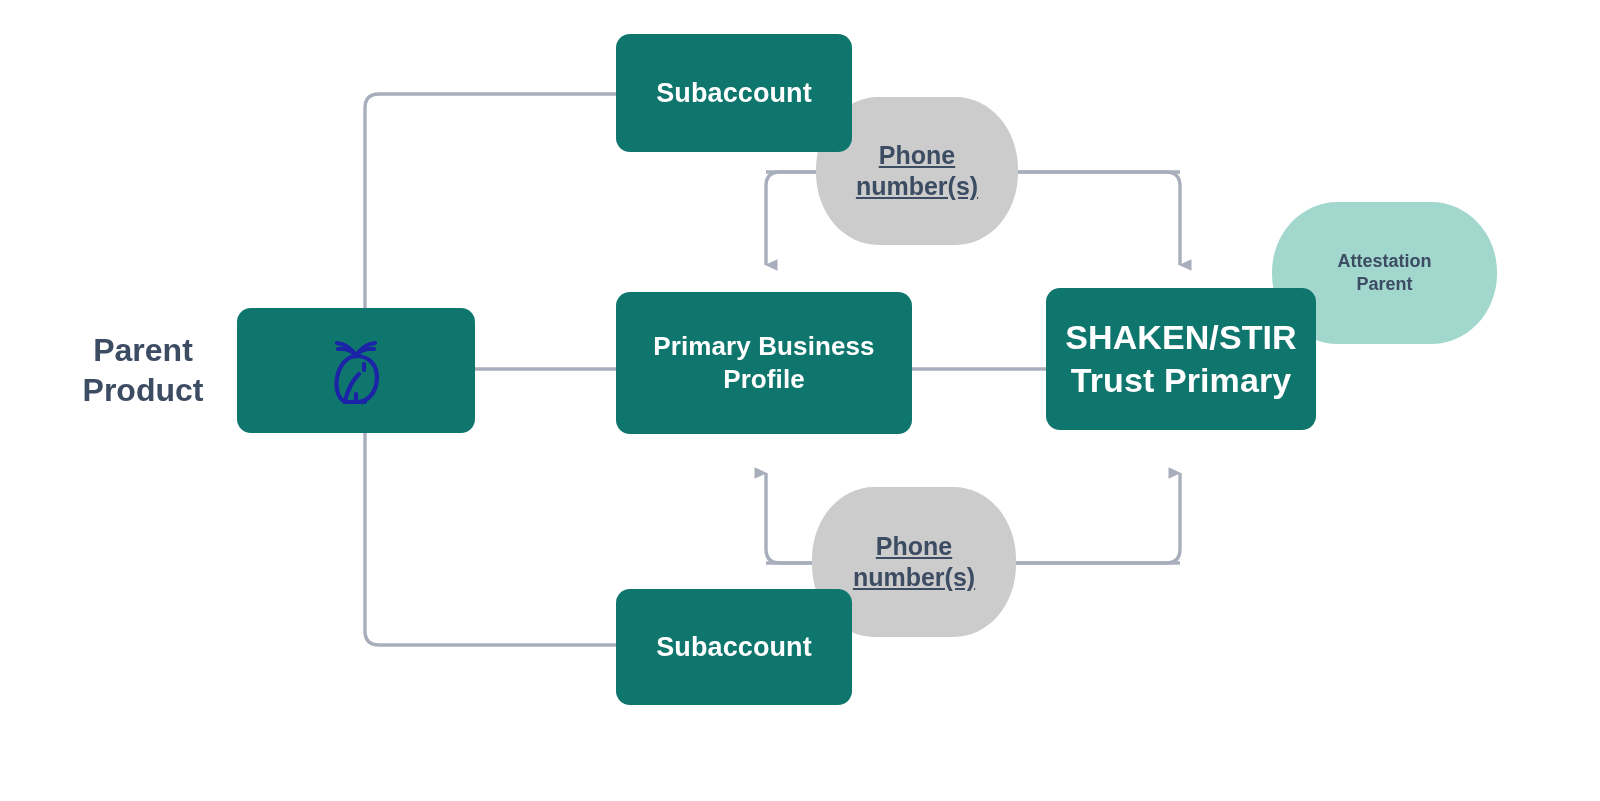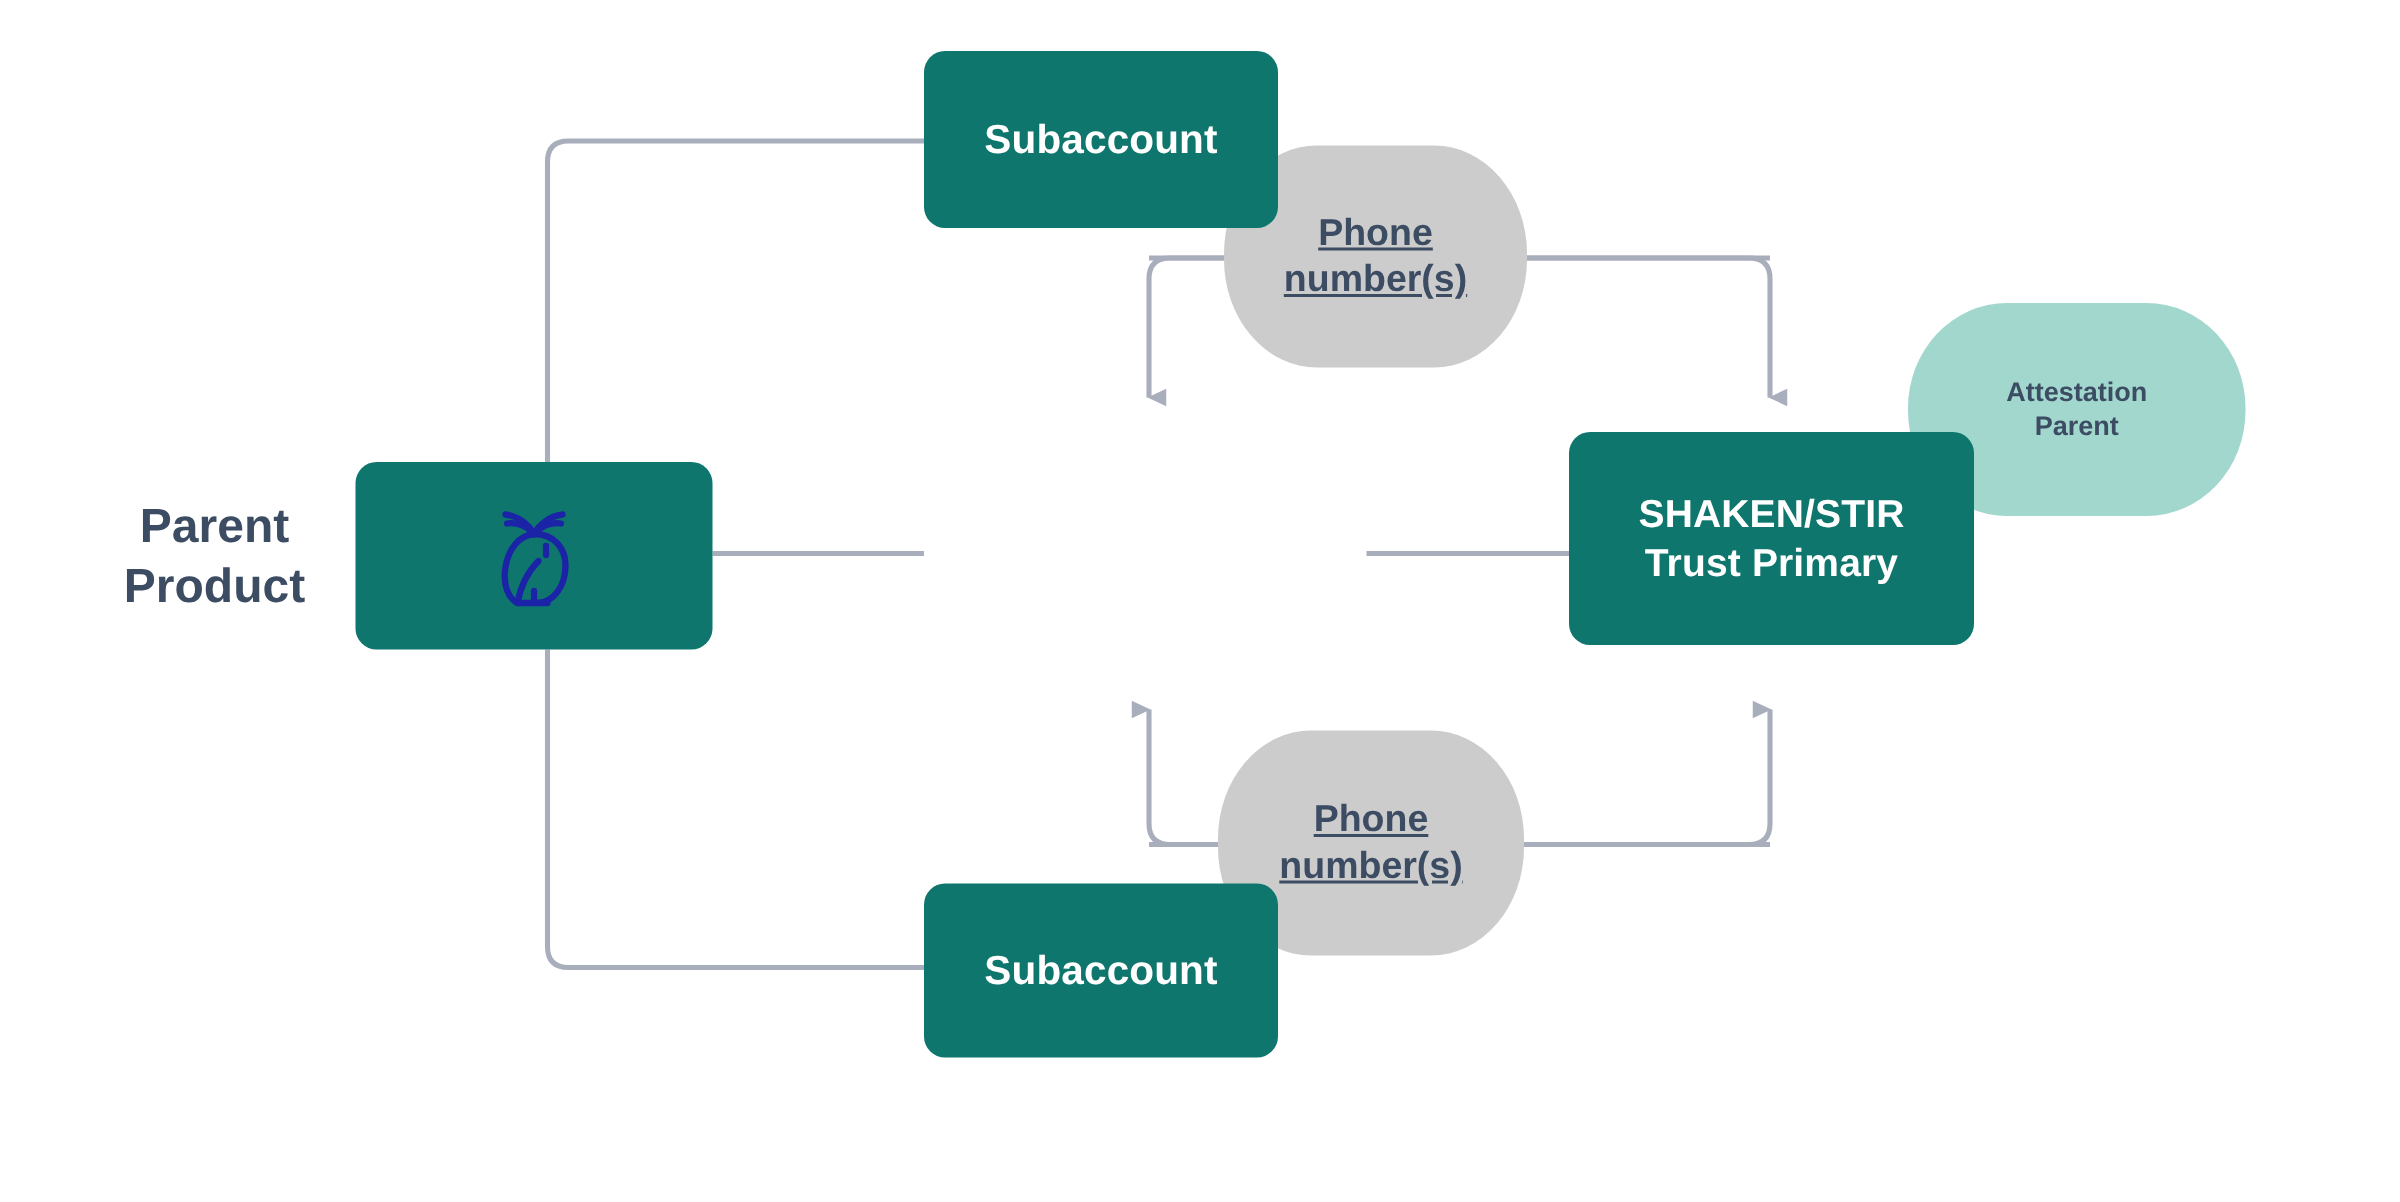--- a/index.html
+++ b/index.html
@@ -142,22 +142,26 @@
   <div class="node blob-gray z-blob-top" style="left:816px; top:97px; width:202px; height:148px; font-size:25px; flex-direction:column;">
     <span class="lbl">Phone</span>
     <span class="lbl">number(s)</span>
   </div>
 
   <div class="node blob-teal z-blob-teal" style="left:1272px; top:202px; width:225px; height:142px; font-size:18px; flex-direction:column;">
     <span class="lbl">Attestation</span>
     <span class="lbl">Parent</span>
   </div>
 
+  <div class="node box-red z-box-main" style="left:616px; top:292px; width:296px; height:142px; font-size:26px; flex-direction:column;">
+    <span class="lbl">Primary Business</span>
+    <span class="lbl">Profile</span>
+  </div>
 
-  <div class="node box-red z-box-main" style="left:1046px; top:288px; width:270px; height:142px; font-size:26px; flex-direction:column;">
+  <div class="node box-red z-box-main" style="left:1046px; top:288px; width:270px; height:142px; font-size:34px; flex-direction:column;">
     <span class="lbl">SHAKEN/STIR</span>
     <span class="lbl">Trust Primary</span>
   </div>
 
   <div class="node blob-gray z-blob-bottom" style="left:812px; top:487px; width:204px; height:150px; font-size:25px; flex-direction:column;">
     <span class="lbl">Phone</span>
     <span class="lbl">number(s)</span>
   </div>
 
   <div class="node box-red z-box-bot-sub" style="left:616px; top:589px; width:236px; height:116px; font-size:27px;">

